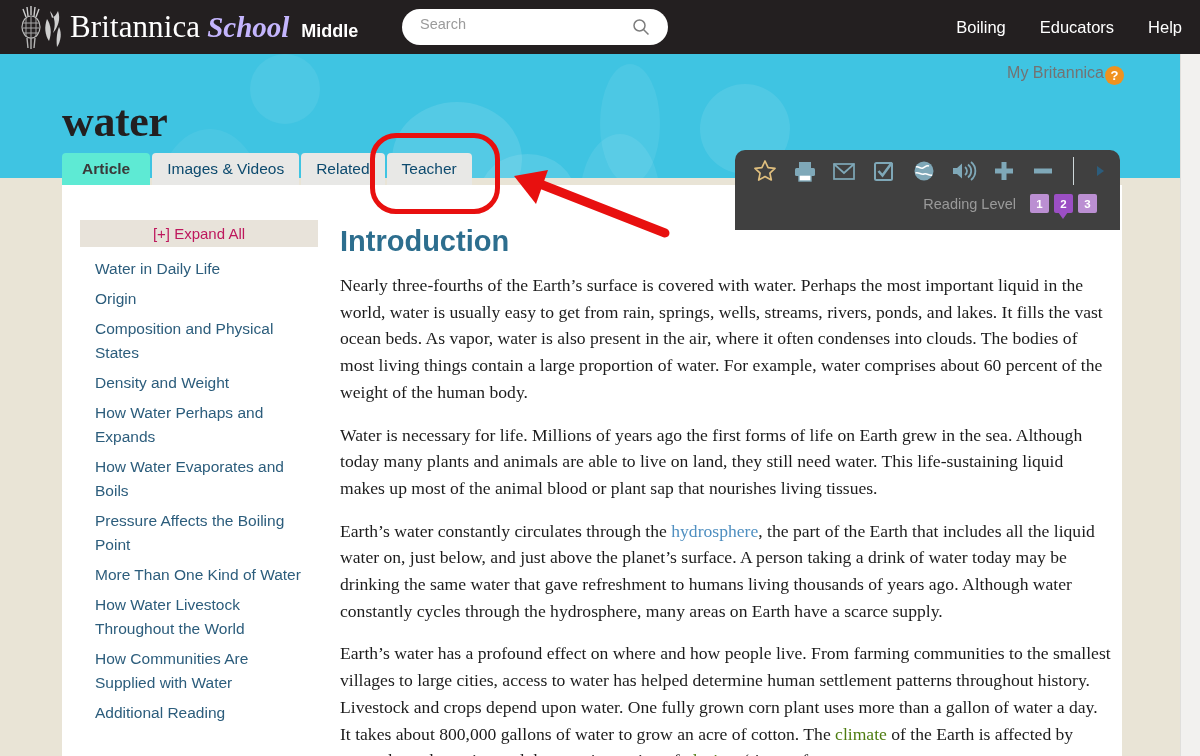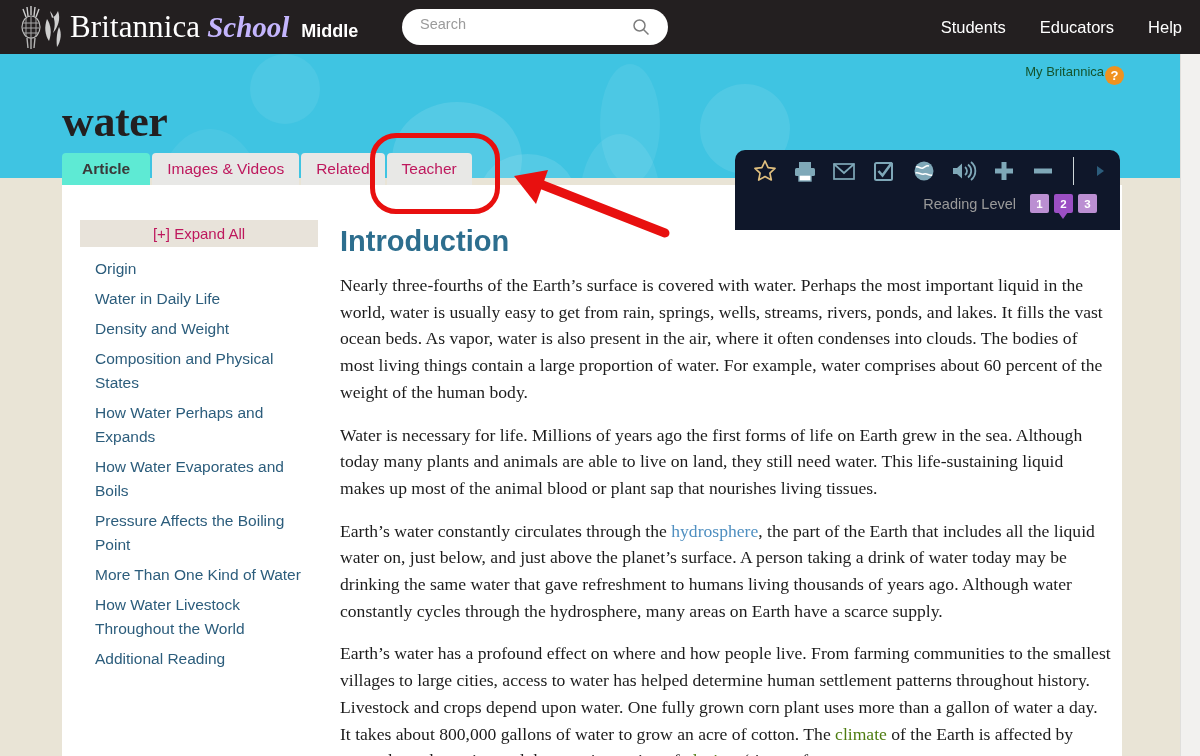--- a/index.html
+++ b/index.html
@@ -67,21 +67,21 @@
   .b1 { width: 130px; height: 115px; left: 392px; top: 48px; }
   .b2 { width: 95px;  height: 80px;  left: 480px; top: 100px; }
   .b3 { width: 60px;  height: 120px; left: 600px; top: 10px;  background: rgba(255,255,255,0.07); }
   .b4 { width: 80px;  height: 130px; left: 580px; top: 80px;  background: rgba(255,255,255,0.08); }
   .b5 { width: 110px; height: 160px; left: 155px; top: 75px;  background: rgba(255,255,255,0.06); }
   .b6 { width: 90px;  height: 90px;  left: 700px; top: 30px;  background: rgba(255,255,255,0.09); }
   .b7 { width: 70px;  height: 70px;  left: 250px; top: 0px;   background: rgba(255,255,255,0.07); }
 
   .mybritannica {
     position: absolute; right: 96px; top: 64px;
-    font-size: 13px; color: #14532d; z-index: 6;
+    font-size: 16px; color: #737373; z-index: 6;
   }
   .helpdot {
     position: absolute; right: 76px; top: 66px;
     width: 19px; height: 19px; border-radius: 50%;
     background: #f0921f; color: #ffffff;
     font-size: 13px; font-weight: bold;
     display: flex; align-items: center; justify-content: center;
     z-index: 6;
   }
 
@@ -90,42 +90,42 @@
     font-family: "Liberation Serif", serif;
     font-weight: bold; font-size: 44px; color: #231f20;
     z-index: 6; letter-spacing: -.4px;
   }
 
   
   .tabs { position: absolute; left: 62px; top: 153px; display: flex; z-index: 6; }
   .tab {
     height: 32px; padding: 0 15px;
     display: flex; align-items: center;
-    font-size: 15.5px; color: #be185d;
+    font-size: 15.5px; color: #0c4a6e;
     background: #e8e8e6;
     border-radius: 4px 4px 0 0;
     margin-right: 2px;
   }
   .tab.active {
     background: #5eead4; color: #3a3a3a; font-weight: bold;
     padding: 0 20px;
   }
 
   
   .content {
     position: absolute; left: 62px; top: 185px;
     width: 1060px; height: 571px;
     background: #ffffff;
   }
 
   
   .toolcard {
     position: absolute; left: 735px; top: 150px;
     width: 385px; height: 80px;
-    background: #0f172a;
+    background: #404040;
     border-radius: 10px 10px 0 0;
     z-index: 5;
   }
   .toolrow {
     position: absolute; left: 0; top: 0; width: 385px; height: 42px;
     display: flex; align-items: center;
   }
   .toolbtn {
     width: 42px; height: 40px;
     display: flex; align-items: center; justify-content: center;
@@ -235,21 +235,21 @@
       <input class="search-input" type="text" placeholder="Search" style="">
       <span class="search-icon">
         <svg width="18" height="18" viewBox="0 0 18 18">
           <circle cx="7.5" cy="7.5" r="5.5" fill="none" stroke="#7d7d7d" stroke-width="1.5"></circle>
           <line x1="11.5" y1="11.5" x2="16.5" y2="16.5" stroke="#7d7d7d" stroke-width="1.5"></line>
         </svg>
       </span>
     </div>
 
     <div class="topnav">
-      <a href="#">Students</a>
+      <a href="#">Boiling</a>
       <a href="#">Educators</a>
       <a href="#">Help</a>
     </div>
   </div>
 
   <div class="banner">
     <div class="blob b1"></div>
     <div class="blob b2"></div>
     <div class="blob b3"></div>
     <div class="blob b4"></div>
@@ -345,29 +345,30 @@
       <span class="rl sel">2</span>
       <span class="rl">3</span>
     </div>
   </div>
 
   <div class="content">
 
     <div class="toc">
       <div class="expand-all">[+] Expand All</div>
       <div class="toc-list">
+        <a href="#" class="toc-item">Water in Daily Life</a>
         <a href="#" class="toc-item">Origin</a>
-        <a href="#" class="toc-item">Water in Daily Life</a>
+        <a href="#" class="toc-item">Composition and Physical States</a>
         <a href="#" class="toc-item">Density and Weight</a>
-        <a href="#" class="toc-item">Composition and Physical States</a>
         <a href="#" class="toc-item">How Water Perhaps and Expands</a>
         <a href="#" class="toc-item">How Water Evaporates and Boils</a>
         <a href="#" class="toc-item">Pressure Affects the Boiling Point</a>
         <a href="#" class="toc-item">More Than One Kind of Water</a>
         <a href="#" class="toc-item">How Water Livestock Throughout the World</a>
+        <a href="#" class="toc-item">How Communities Are Supplied with Water</a>
         <a href="#" class="toc-item">Additional Reading</a>
       </div>
     </div>
 
     <div class="article">
       <h2>Introduction</h2>
 
       <p>Nearly three-fourths of the Earth’s surface is covered with water. Perhaps the most important liquid in the world, water is usually easy to get from rain, springs, wells, streams, rivers, ponds, and lakes. It fills the vast ocean beds. As vapor, water is also present in the air, where it often condenses into clouds. The bodies of most living things contain a large proportion of water. For example, water comprises about 60 percent of the weight of the human body.</p>
 
       <p>Water is necessary for life. Millions of years ago the first forms of life on Earth grew in the sea. Although today many plants and animals are able to live on land, they still need water. This life-sustaining liquid makes up most of the animal blood or plant sap that nourishes living tissues.</p>

